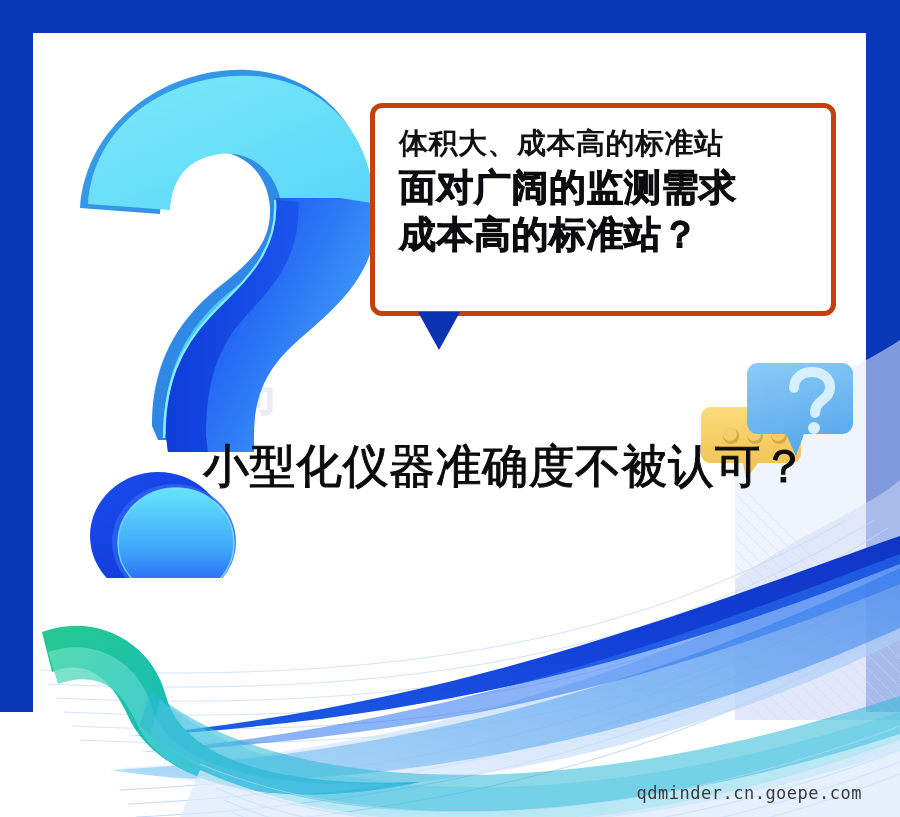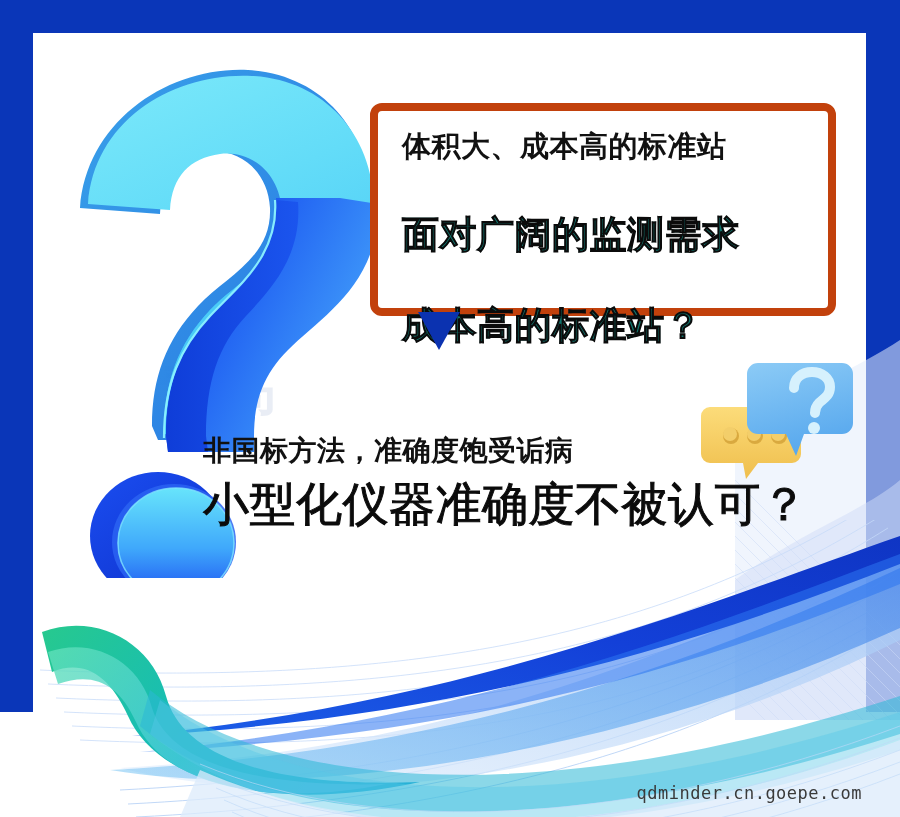--- a/index.html
+++ b/index.html
@@ -53,21 +53,21 @@
     width: 340px; height: 530px;
     z-index: 5;
   }
   #qmark-wrap svg { display: block; width: 100%; height: 100%; }
 
   
   #callout-box {
     position: absolute;
     left: 370px; top: 103px;
     width: 466px; height: 213px;
-    border: 8px solid #c2410c;
+    border: 5px solid #c2410c;
     border-radius: 12px;
     background: #ffffff;
     z-index: 8;
   }
   #callout-tail {
     position: absolute;
     left: 418px; top: 312px;
     width: 0; height: 0;
     border-left: 21px solid transparent;
     border-right: 21px solid transparent;
@@ -87,25 +87,24 @@
     font-size: 29px;
     font-weight: 700;
     color: #111111;
     letter-spacing: 0.5px;
     line-height: 1.45;
     white-space: nowrap;
   }
   .ln-main {
     font-size: 37px;
     font-weight: 900;
-    color: #0f766e;
+    color: #0f172a;
     letter-spacing: 0.5px;
     line-height: 1.28;
     white-space: nowrap;
-    margin-top: 44px;
     -webkit-text-stroke: 0.9px #0b0b0b;
   }
 
   
   #lower-block {
     position: absolute;
     left: 203px; top: 432px;
     z-index: 8;
   }
   #lower-sub {
@@ -285,21 +284,20 @@
   <div id="callout-box">
     <div id="callout-inner">
       <div class="ln-sub">体积大、成本高的标准站</div>
       <div class="ln-main">面对广阔的监测需求</div>
       <div class="ln-main">成本高的标准站？</div>
     </div>
   </div>
   <div id="callout-tail"></div>
 
   <div id="lower-block">
-    <div id="lower-sub">非国标方法，准确度饱受诟病</div>
     <div id="lower-main">小型化仪器准确度不被认可？</div>
   </div>
 
   <div id="chat-icons">
     <svg viewBox="0 0 160 130">
       <defs>
         <linearGradient id="ybub" x1="0" y1="0" x2="0" y2="1">
           <stop offset="0%" stop-color="#FCDC7A"></stop>
           <stop offset="100%" stop-color="#EFBE4C"></stop>
         </linearGradient>

